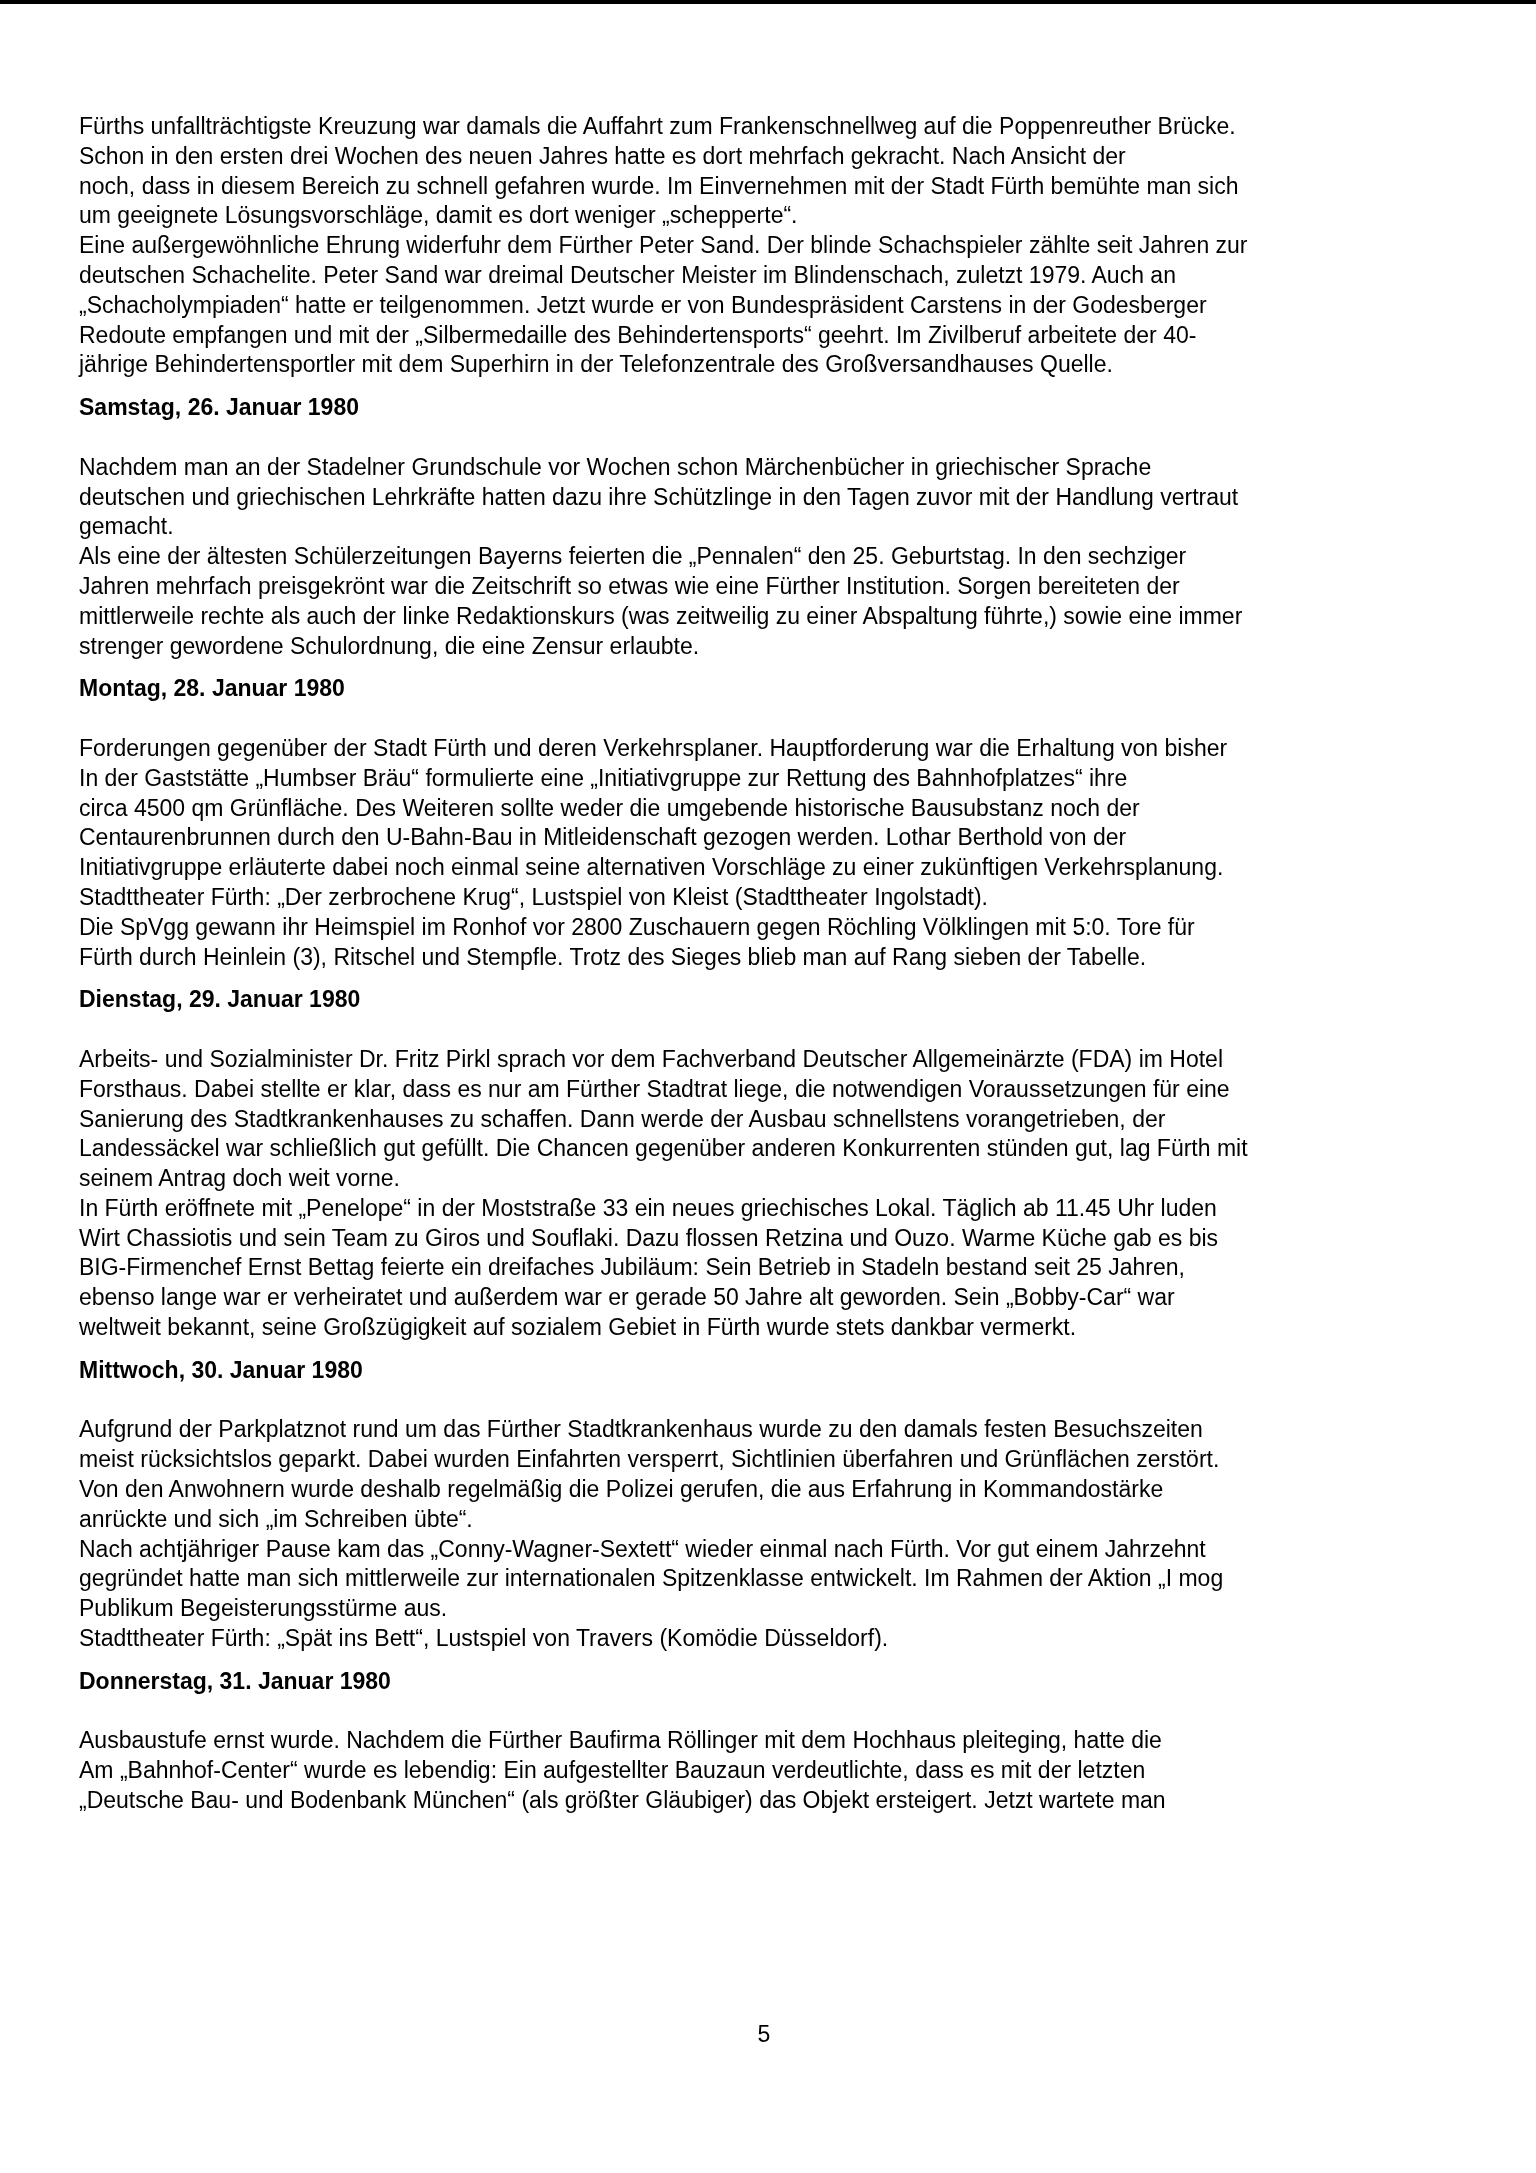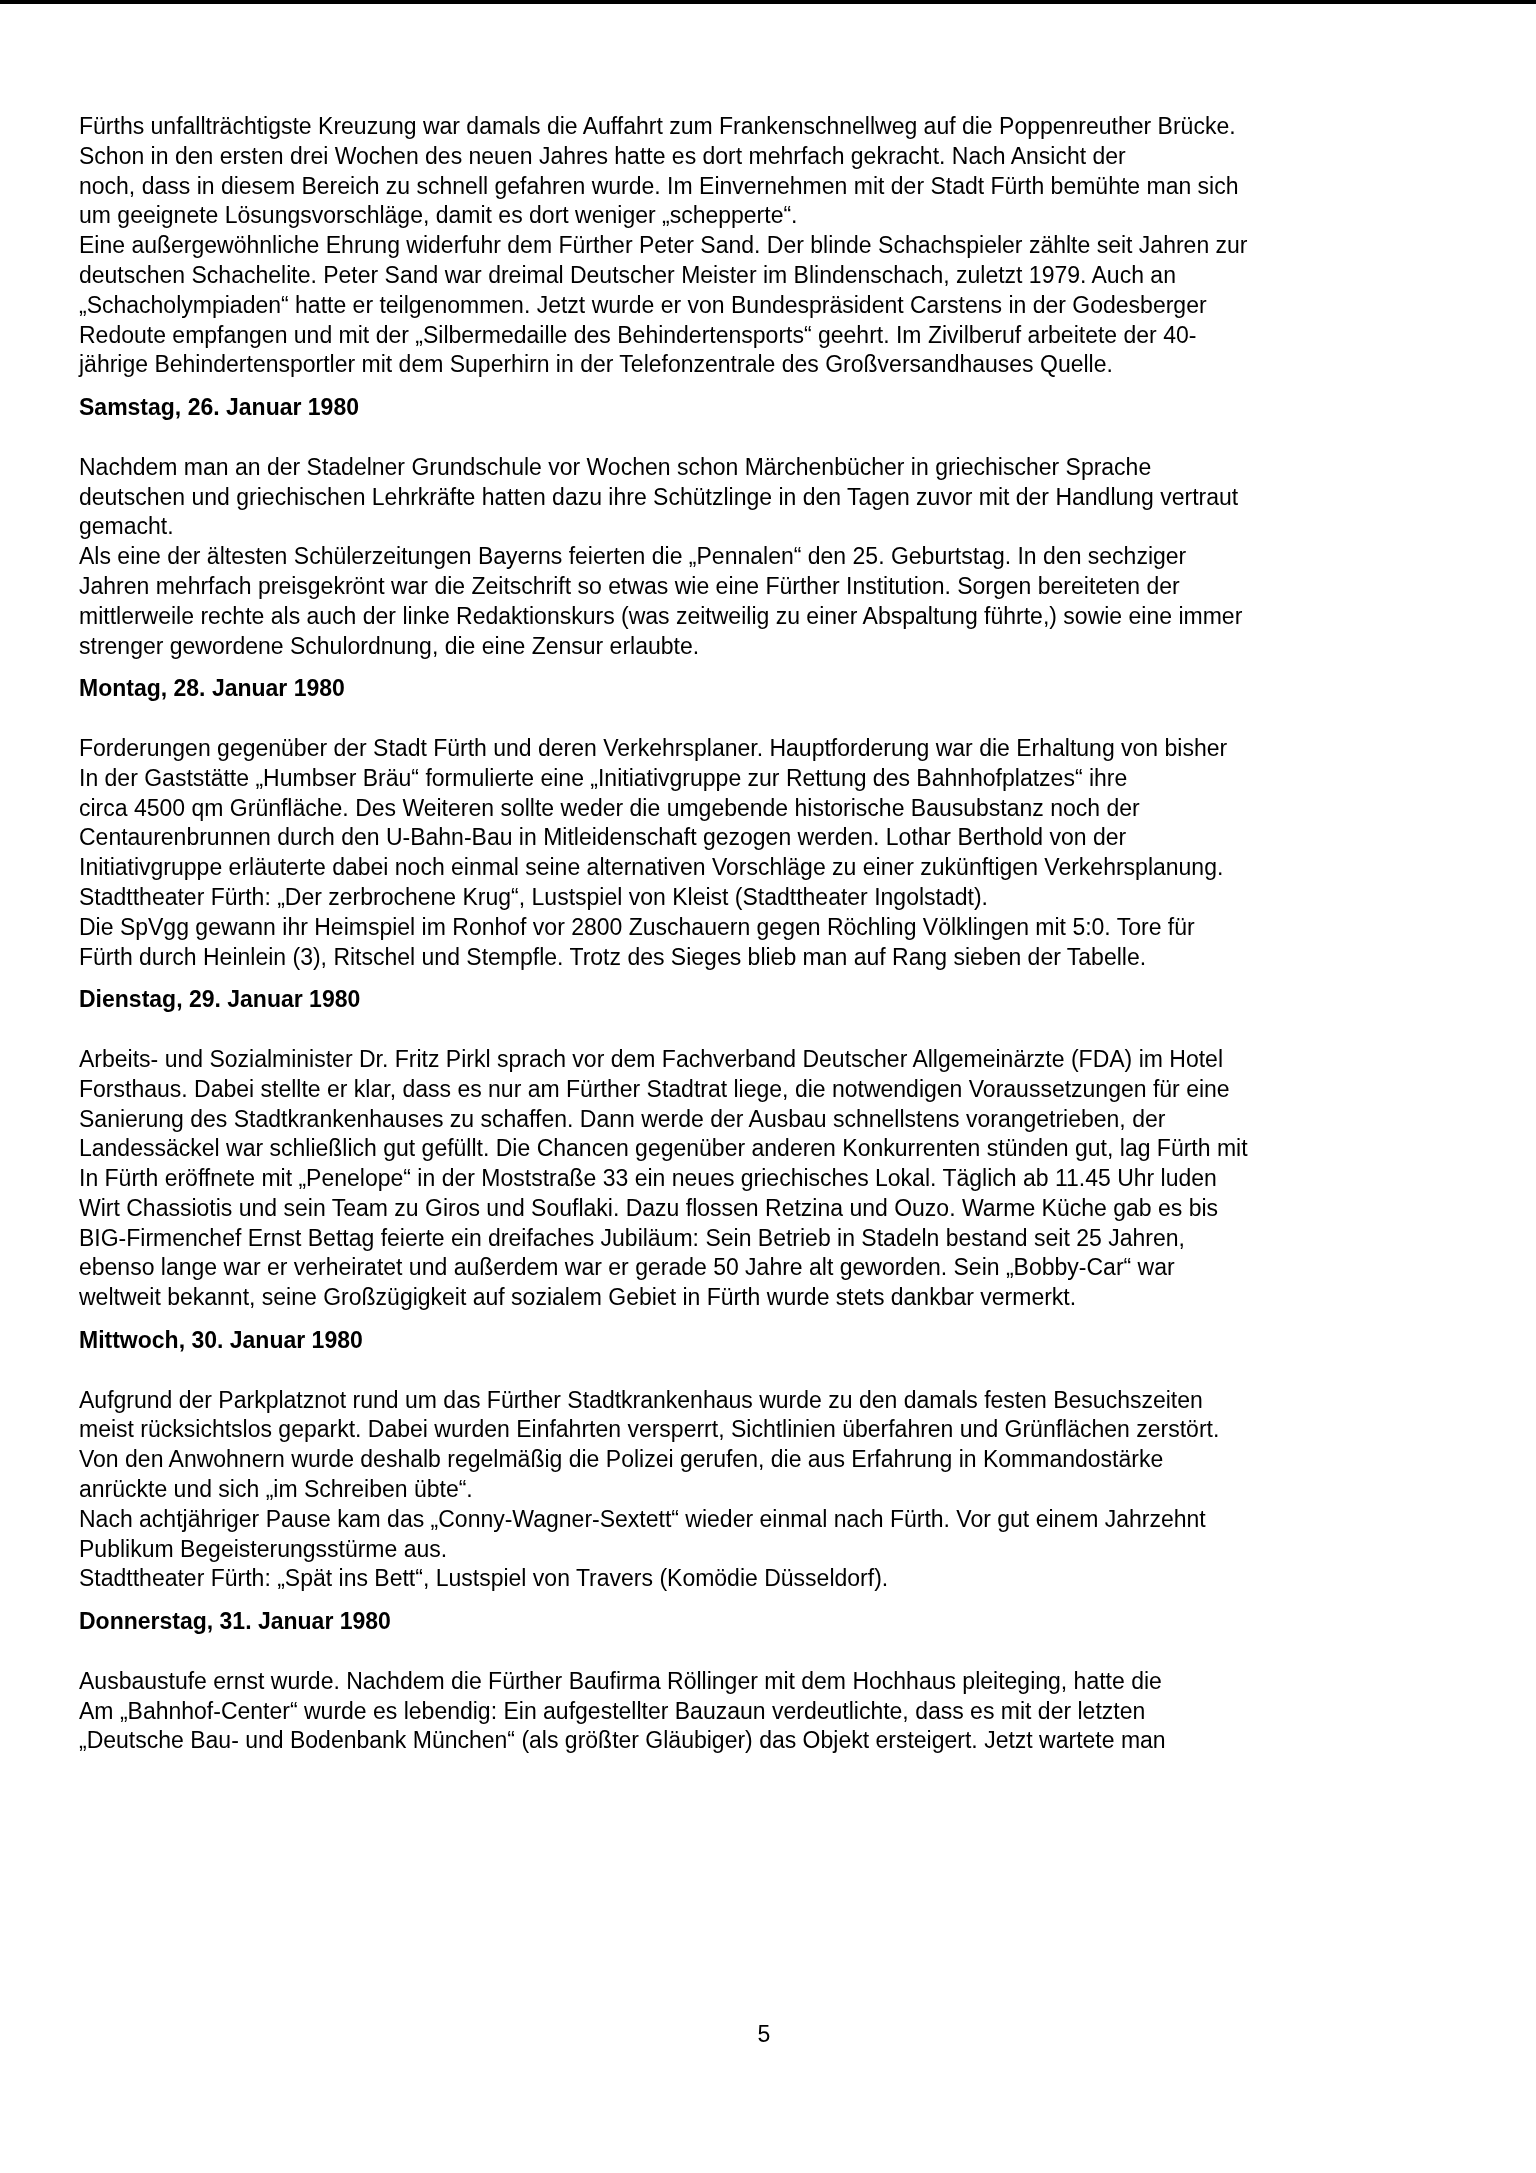--- a/index.html
+++ b/index.html
@@ -89,33 +89,35 @@
         <div class="line">Stadttheater Fürth: „Der zerbrochene Krug“, Lustspiel von Kleist (Stadttheater Ingolstadt).</div>
         <div class="line">Die SpVgg gewann ihr Heimspiel im Ronhof vor 2800 Zuschauern gegen Röchling Völklingen mit 5:0. Tore für</div>
         <div class="line">Fürth durch Heinlein (3), Ritschel und Stempfle. Trotz des Sieges blieb man auf Rang sieben der Tabelle.</div>
       </div>
       <div class="heading">Dienstag, 29. Januar 1980</div>
       <div class="para">
         <div class="line">Arbeits- und Sozialminister Dr. Fritz Pirkl sprach vor dem Fachverband Deutscher Allgemeinärzte (FDA) im Hotel</div>
         <div class="line">Forsthaus. Dabei stellte er klar, dass es nur am Fürther Stadtrat liege, die notwendigen Voraussetzungen für eine</div>
         <div class="line">Sanierung des Stadtkrankenhauses zu schaffen. Dann werde der Ausbau schnellstens vorangetrieben, der</div>
         <div class="line">Landessäckel war schließlich gut gefüllt. Die Chancen gegenüber anderen Konkurrenten stünden gut, lag Fürth mit</div>
+        <div class="line">seinem Antrag doch weit vorne.</div>
         <div class="line">In Fürth eröffnete mit „Penelope“ in der Moststraße 33 ein neues griechisches Lokal. Täglich ab 11.45 Uhr luden</div>
         <div class="line">Wirt Chassiotis und sein Team zu Giros und Souflaki. Dazu flossen Retzina und Ouzo. Warme Küche gab es bis</div>
         <div class="line">BIG-Firmenchef Ernst Bettag feierte ein dreifaches Jubiläum: Sein Betrieb in Stadeln bestand seit 25 Jahren,</div>
         <div class="line">ebenso lange war er verheiratet und außerdem war er gerade 50 Jahre alt geworden. Sein „Bobby-Car“ war</div>
         <div class="line">weltweit bekannt, seine Großzügigkeit auf sozialem Gebiet in Fürth wurde stets dankbar vermerkt.</div>
       </div>
       <div class="heading">Mittwoch, 30. Januar 1980</div>
       <div class="para">
         <div class="line">Aufgrund der Parkplatznot rund um das Fürther Stadtkrankenhaus wurde zu den damals festen Besuchszeiten</div>
         <div class="line">meist rücksichtslos geparkt. Dabei wurden Einfahrten versperrt, Sichtlinien überfahren und Grünflächen zerstört.</div>
         <div class="line">Von den Anwohnern wurde deshalb regelmäßig die Polizei gerufen, die aus Erfahrung in Kommandostärke</div>
         <div class="line">anrückte und sich „im Schreiben übte“.</div>
         <div class="line">Nach achtjähriger Pause kam das „Conny-Wagner-Sextett“ wieder einmal nach Fürth. Vor gut einem Jahrzehnt</div>
+        <div class="line">gegründet hatte man sich mittlerweile zur internationalen Spitzenklasse entwickelt. Im Rahmen der Aktion „I mog</div>
         <div class="line">Publikum Begeisterungsstürme aus.</div>
         <div class="line">Stadttheater Fürth: „Spät ins Bett“, Lustspiel von Travers (Komödie Düsseldorf).</div>
       </div>
       <div class="heading">Donnerstag, 31. Januar 1980</div>
       <div class="para">
         <div class="line">Ausbaustufe ernst wurde. Nachdem die Fürther Baufirma Röllinger mit dem Hochhaus pleiteging, hatte die</div>
         <div class="line">Am „Bahnhof-Center“ wurde es lebendig: Ein aufgestellter Bauzaun verdeutlichte, dass es mit der letzten</div>
         <div class="line">„Deutsche Bau- und Bodenbank München“ (als größter Gläubiger) das Objekt ersteigert. Jetzt wartete man</div>
       </div>
     </div>

